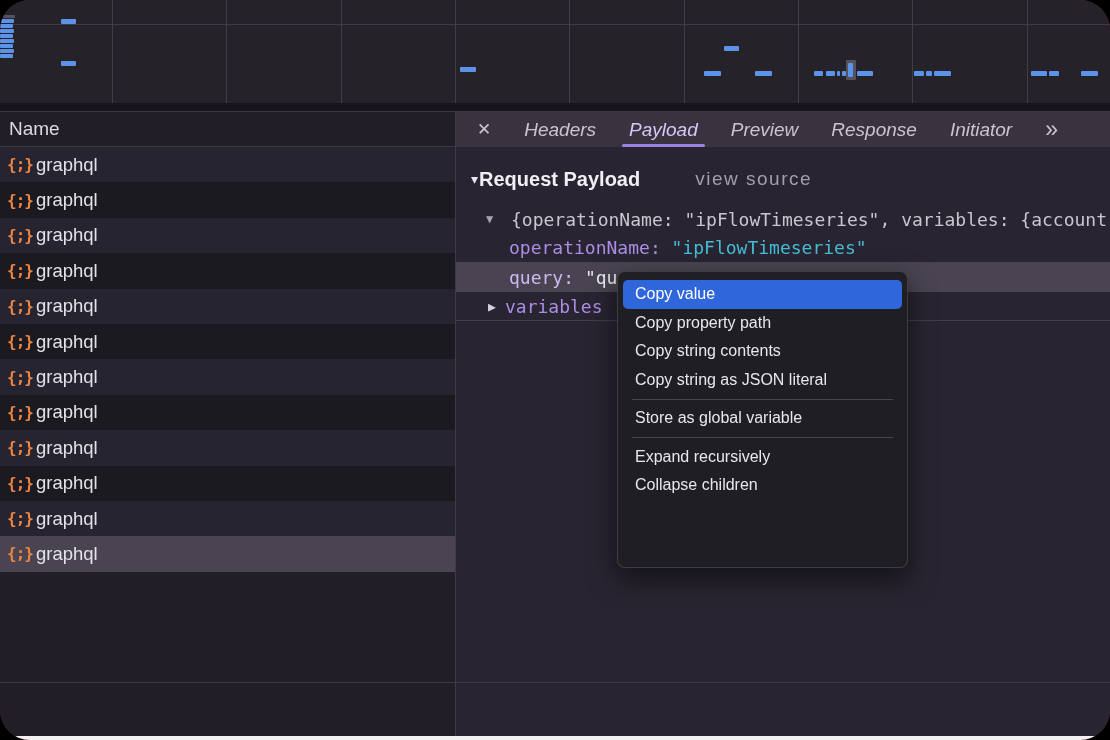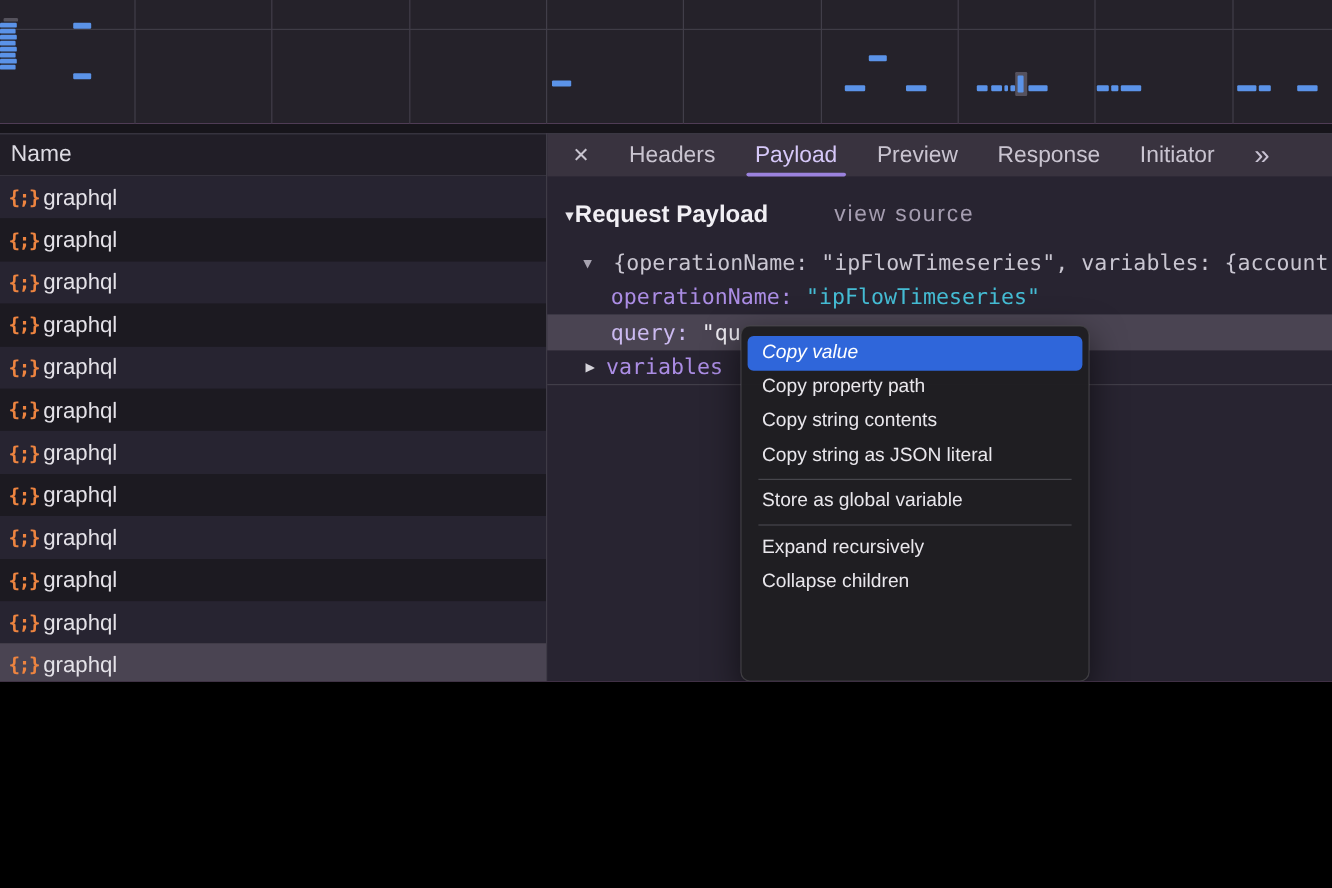--- a/index.html
+++ b/index.html
@@ -1,17 +1,17 @@
 <!DOCTYPE html>
 <html><head>
 <meta charset="utf-8">
 <style>
   html,body{margin:0;padding:0;background:#000;}
-  #stage{position:relative;width:1110px;height:568px;overflow:hidden;
-         background:#f0abfc;font-family:"Liberation Sans",sans-serif;
+  #stage{position:relative;width:1110px;height:740px;overflow:hidden;
+         background:#7f1d1d;font-family:"Liberation Sans",sans-serif;border-radius:30px;
          -webkit-font-smoothing:antialiased;}
 
   
   #overview{position:absolute;left:0;top:0;width:1110px;height:103px;background:#25222a;overflow:hidden;}
   .gridline{position:absolute;top:0;bottom:0;width:1px;background:#413e49;}
   #ov-midline{position:absolute;left:0;right:0;top:24px;height:1px;background:#3f3c46;}
   .ov-bar{position:absolute;border-radius:1px;}
   #ov-gap{position:absolute;left:0;top:103px;width:1110px;height:8px;background:#17151b;}
 
   
@@ -30,21 +30,21 @@
   .req-label{color:#e4e2e8;font-size:18.5px;}
 
   
   #right-panel{position:absolute;left:455px;top:111px;width:655px;height:625px;background:#282431;
                border-left:1px solid #3e3b46;box-sizing:border-box;}
   #tabbar{position:absolute;left:0;top:0;width:100%;height:36px;background:#39333f;
           border-top:1px solid #3b3844;box-sizing:border-box;
           display:flex;align-items:center;gap:33px;padding-left:21px;}
   #tab-close{color:#c8c4cf;font-size:17px;cursor:pointer;}
   .tab{position:relative;height:36px;display:flex;align-items:center;
-       color:#c9c4d0;font-size:19px;cursor:pointer;}
+       color:#c9c4d0;font-size:19px;cursor:pointer;font-style:italic;}
   .tab.selected{color:#d6c8f8;}
   .tab.selected::after{content:"";position:absolute;left:-7px;right:-7px;bottom:1px;height:3px;
        border-radius:2px;background:#9b82de;}
   #tab-overflow{color:#c8c2d2;font-size:23px;line-height:1;cursor:pointer;}
 
   #payload-content{position:absolute;left:0;top:36px;width:100%;bottom:0;}
   #section-header{position:absolute;left:15px;top:17px;height:30px;display:flex;align-items:center;}
   #section-caret{color:#e8e6ec;font-size:14px;margin-right:1px;}
   #section-title{color:#f1eff4;font-size:20px;font-weight:bold;}
   #view-source{color:#a59db0;font-size:19px;letter-spacing:1.5px;margin-left:55px;cursor:pointer;}
@@ -71,21 +71,21 @@
   
   #footer-divider{position:absolute;left:0;top:682px;width:1110px;height:1px;background:#3e3b46;z-index:3;}
   #bottom-strip{position:absolute;left:0;top:736px;width:1110px;height:4px;background:#f2f2f2;z-index:6;}
 
   
   #context-menu{position:absolute;left:617px;top:271px;width:291px;height:297px;box-sizing:border-box;
       background:rgba(31,30,34,0.97);border:1px solid rgba(255,255,255,0.14);border-radius:8px;
       box-shadow:0 10px 28px rgba(0,0,0,0.55);z-index:5;padding-top:8px;}
   .menu-item{height:28.5px;display:flex;align-items:center;margin:0 5px;padding:0 12px;
       border-radius:5px;color:#e9e7ec;font-size:16px;cursor:default;}
-  .menu-item.highlighted{color:#ffffff;font-style:italic;}
+  .menu-item.highlighted{color:#ffffff;}
   .menu-sep{height:1px;background:#47464c;margin:4.5px 14px;}
 </style>
 </head>
 <body>
 
 <div id="stage">
 
   <div id="overview">
     <div id="ov-midline"></div>
   <div class="gridline" style="left: 112px;"></div>

